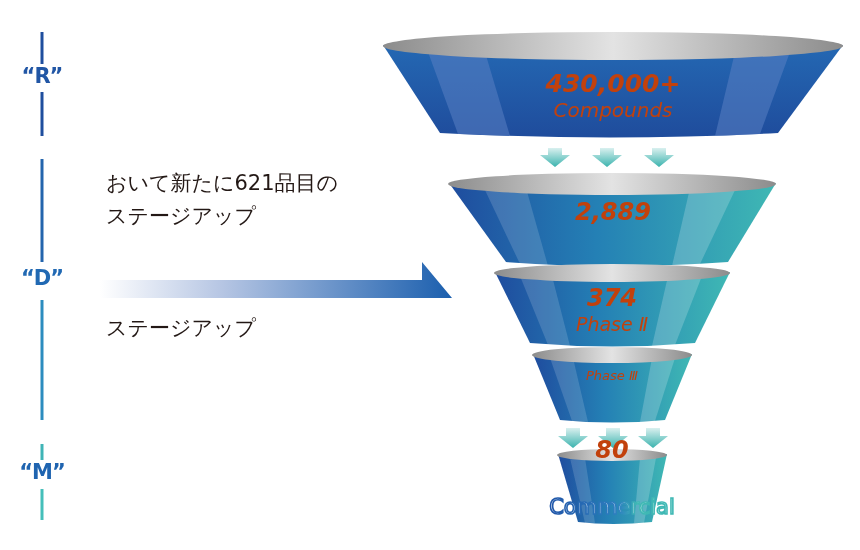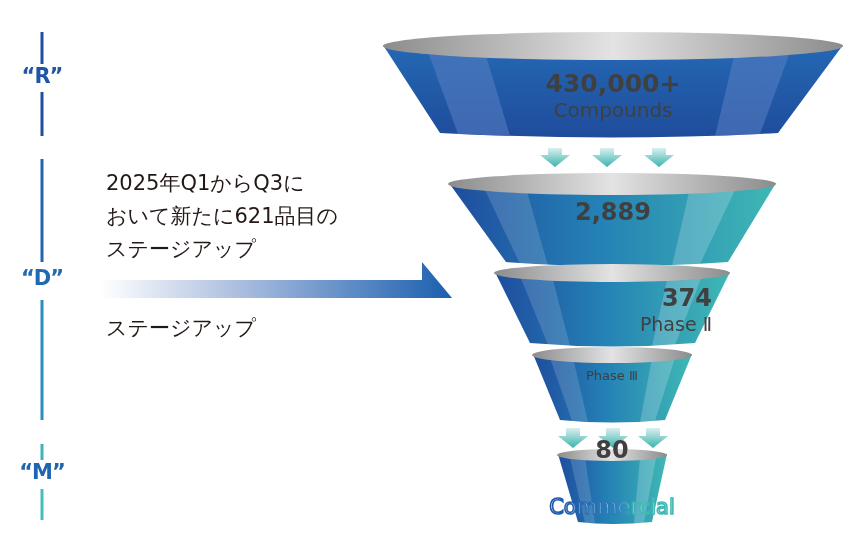--- a/index.html
+++ b/index.html
@@ -6,22 +6,22 @@
     body { width: 860px; height: 550px; position: relative; overflow: hidden;
            font-family: "DejaVu Sans", "Liberation Sans", sans-serif; }
     .stage-rail { position: absolute; left: 0; top: 0; width: 90px; height: 550px; }
     .stage-label { position: absolute; left: 0; width: 84px; text-align: center;
                    font-family: "DejaVu Sans", sans-serif; font-weight: bold;
                    font-size: 21px; letter-spacing: -1px; }
     .desc { position: absolute; left: 106px; color: #231815;
             font-family: "DejaVu Sans", sans-serif; font-size: 21px; line-height: 33px; }
     .desc div { white-space: nowrap; }
     svg { position: absolute; left: 0; top: 0; }
-    .funnel-text { position: absolute; text-align: center; color: #404040;
-                   font-family: "DejaVu Sans", sans-serif; }
+    .funnel-text { position: absolute; text-align: center; color: #c2410c;
+                   font-family: "DejaVu Sans", sans-serif; font-style: italic; }
     .funnel-text .num { font-weight: bold; display: block; }
     .funnel-text .lbl { display: block; }
   </style>
 </head>
 <body>
 
 <svg width="860" height="550" viewBox="0 0 860 550">
   <defs>
     <linearGradient id="railGrad" x1="0" y1="0" x2="0" y2="1">
       <stop offset="0" stop-color="#1f4e9e"></stop>
@@ -120,38 +120,37 @@
   <text x="612" y="514" text-anchor="middle" font-family="DejaVu Sans, sans-serif" font-size="21" fill="#ffffff" stroke="url(#outlineGrad)" stroke-width="1.6">Commercial</text>
 </svg>
 
 <div class="stage-rail">
   <div class="stage-label" style="top:64px; color:#2156a5;">“R”</div>
   <div class="stage-label" style="top:266px; color:#2169b3;">“D”</div>
   <div class="stage-label" style="top:460px; color:#1f64b0;">“M”</div>
 </div>
 
 <div class="desc" style="top:167px;">
-  <div>2025年Q1からQ3に</div>
   <div>おいて新たに621品目の</div>
   <div>ステージアップ</div>
 </div>
 <div class="desc" style="top:312px;">
   <div>ステージアップ</div>
 </div>
 
 <div class="funnel-text" style="left:463px; top:70px; width:300px;">
   <span class="num" style="font-size:25px; line-height:28px;">430,000+</span>
   <span class="lbl" style="font-size:20px; line-height:24px;">Compounds</span>
 </div>
 
 <div class="funnel-text" style="left:463px; top:198px; width:300px;">
   <span class="num" style="font-size:24px; line-height:28px;">2,889</span>
 </div>
 
-<div class="funnel-text" style="left:512px; top:284px; width:200px;text-align:right;">
+<div class="funnel-text" style="left:512px; top:284px; width:200px;">
   <span class="num" style="font-size:24px; line-height:28px;">374</span>
   <span class="lbl" style="font-size:19px; line-height:24px;">Phase Ⅱ</span>
 </div>
 
 <div class="funnel-text" style="left:512px; top:364px; width:200px;">
   <span class="lbl" style="font-size:13px; line-height:24px;">Phase Ⅲ</span>
 </div>
 
 <div class="funnel-text" style="left:532px; top:436px; width:160px;">
   <span class="num" style="font-size:24px; line-height:28px;">80</span>

